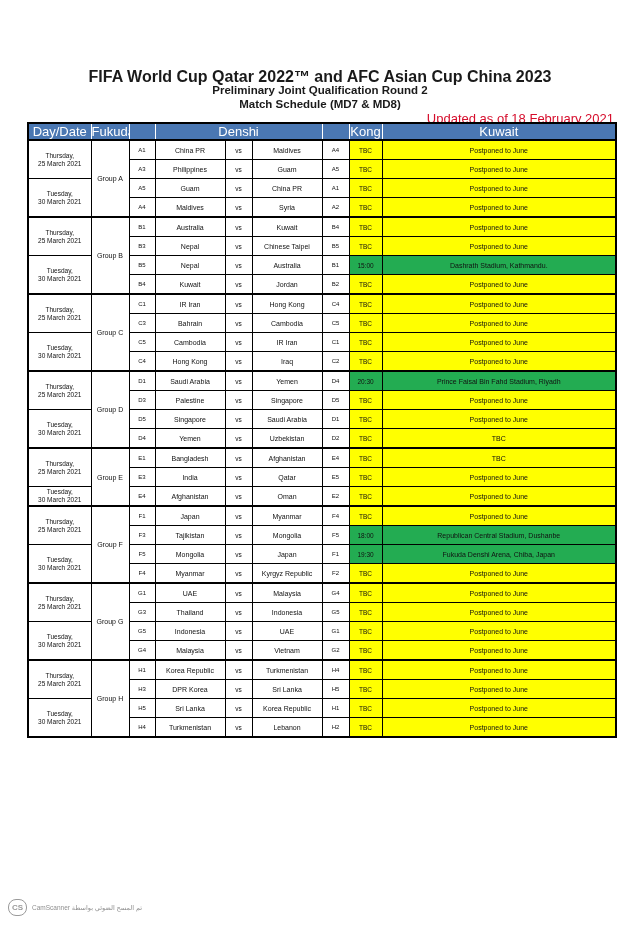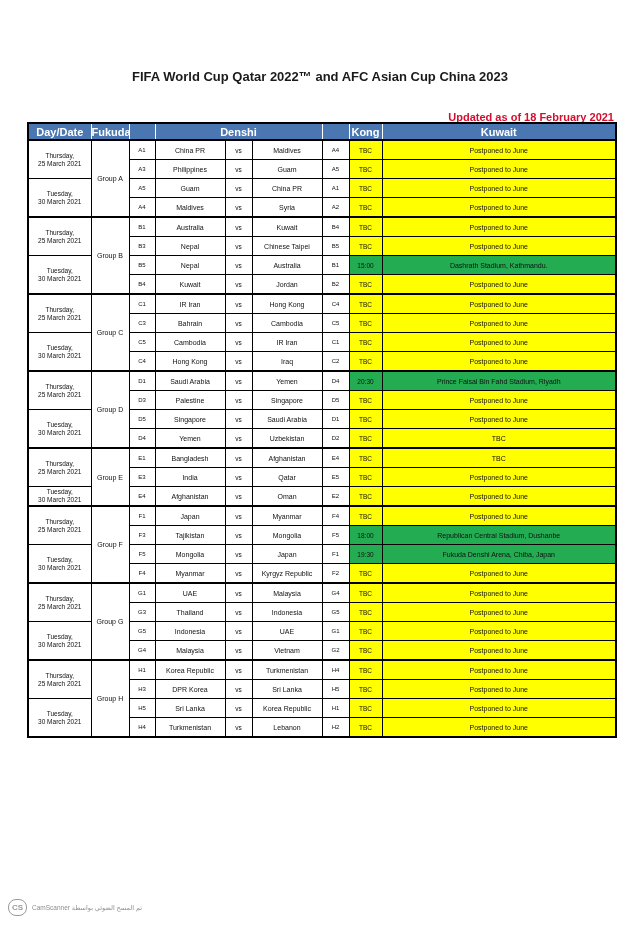--- a/index.html
+++ b/index.html
@@ -2,34 +2,34 @@
 <html style="--blue: #4a77b2; --yellow: #ffff00; --green: #23ac52; --red: #d60d2c;"><head>
 <meta charset="utf-8">
 <style>
   html,body{margin:0;padding:0;background:#ffffff;}
   #page{position:relative;width:640px;height:928px;background:#ffffff;
         font-family:"Liberation Sans",sans-serif;overflow:hidden;}
 
   
   #titleblock{position:absolute;top:70px;left:0;width:640px;text-align:center;
               font-weight:bold;color:#1a1a1a;}
-  #titleblock .t1{font-size:13px;line-height:14px;}
+  #titleblock .t1{font-size:16px;line-height:14px;}
   #titleblock .t2{font-size:11.5px;line-height:13.5px;}
   #titleblock .t3{font-size:11.5px;line-height:13.5px;}
 
   #updated{position:absolute;top:111px;left:27px;width:587px;text-align:right;
-           font-size:11px;font-weight:bold;color:var(--red,#d60d2c);}
+           font-size:13px;font-weight:normal;color:var(--red,#d60d2c);}
 
   
   #sched{position:absolute;top:122px;left:27px;width:588px;border-collapse:collapse;
          table-layout:fixed;border:2px solid #000;}
   #sched td{border:1px solid #000;text-align:center;vertical-align:middle;
             padding:0;overflow:hidden;white-space:nowrap;color:#111;}
   #sched thead td{background:var(--blue,#4a77b2);color:#fff;border:1px solid #fff;
-                  font-weight:bold;font-size:11px;height:15px;}
+                  font-weight:normal;font-size:13px;height:15px;}
   #sched tbody td{height:18px;}
   #sched tbody tr{height:18px;}
   #sched tr.group-start td{border-top:2px solid #000;}
   .datecell{font-size:6.5px;line-height:8px;}
   .datecell span{display:block;}
   .groupcell{font-size:7px;}
   .codecell{font-size:6px;}
   .teamcell{font-size:7px;}
   .vscell{font-size:6.5px;}
   .timecell{font-size:6.5px;}
@@ -44,20 +44,22 @@
            align-items:center;justify-content:center;background:#fff;}
   #cs-caption{font-size:6.5px;color:#8f8f8f;}
 </style>
 </head>
 <body>
 
 <div id="page">
 
   <div id="titleblock">
     <div class="t1">FIFA World Cup Qatar 2022™ and AFC Asian Cup China 2023</div>
+    <div class="t2">Preliminary Joint Qualification Round 2</div>
+    <div class="t3">Match Schedule (MD7 &amp; MD8)</div>
   </div>
 
   <div id="updated">Updated as of 18 February 2021</div>
 
   <table id="sched">
     <colgroup>
       <col style="width:63px">
         <col style="width:38px">
         <col style="width:26px">
       <col style="width:70px">

